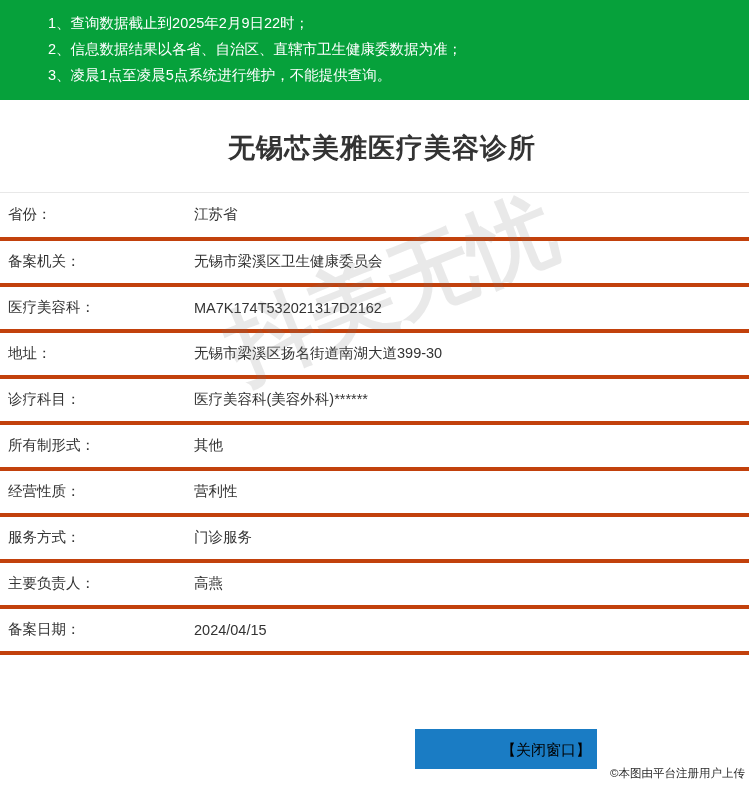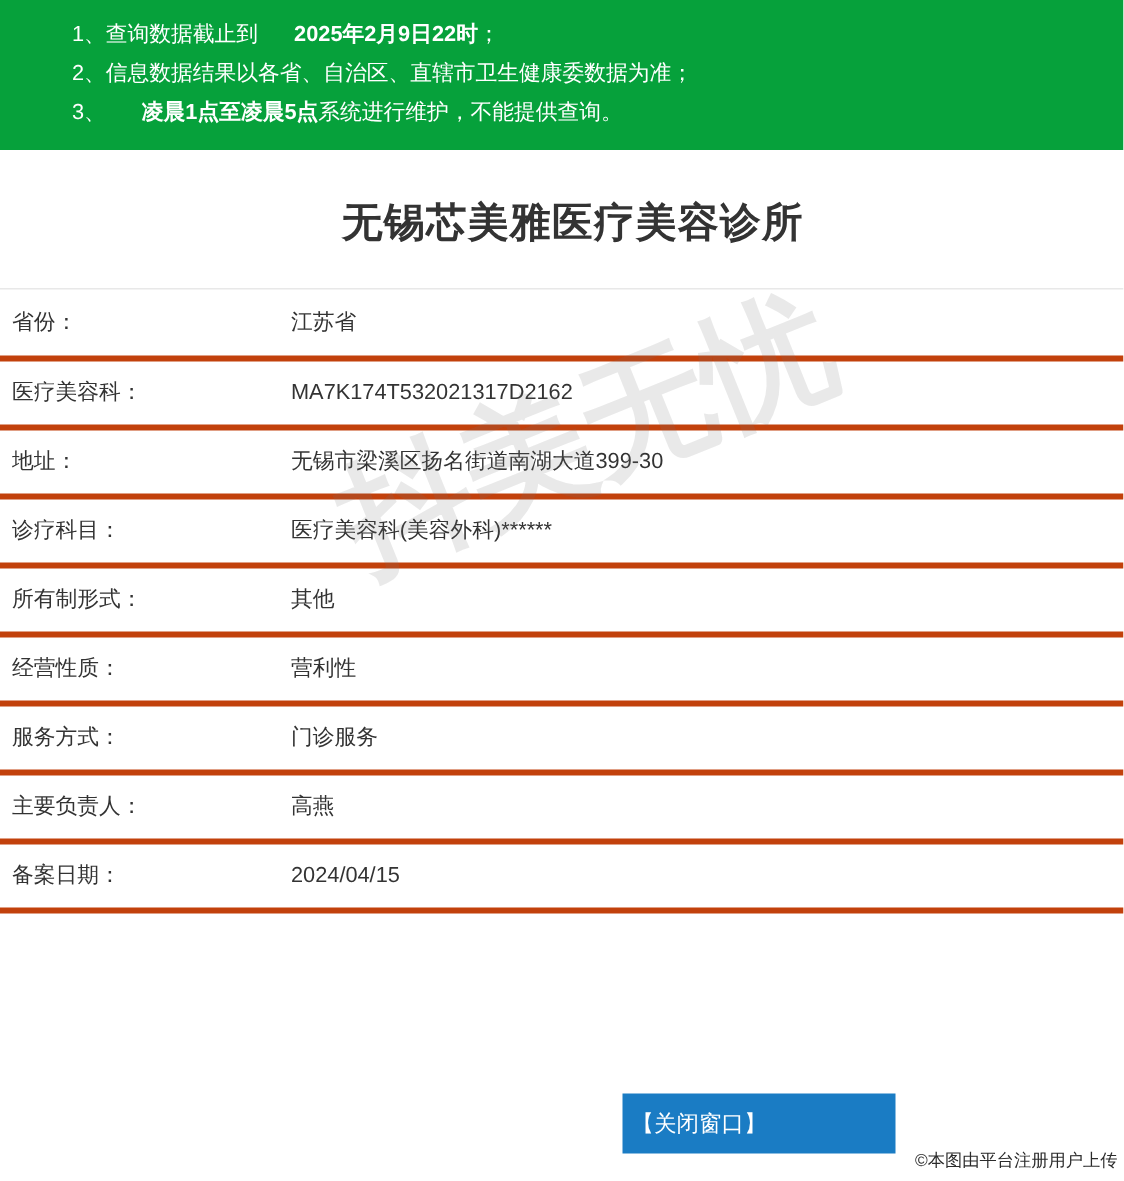--- a/index.html
+++ b/index.html
@@ -26,22 +26,21 @@
   .notice-line {
     font-size: 14.5px;
     line-height: 26px;
     padding-left: 48px;
     white-space: nowrap;
   }
   .notice-line .num {
     display: inline-block;
   }
   .notice-line b {
-    font-weight: bold;
-    margin-left: 24px;
+    font-weight: normal;
   }
 
   
   .title-wrap {
     text-align: center;
     padding: 30px 0 26px 15px;
   }
   .title {
     font-size: 27px;
     font-weight: bold;
@@ -104,23 +103,23 @@
     bottom: 18px;
     height: 44px;
   }
   .close-btn {
     position: absolute;
     right: 152px;
     bottom: 0;
     width: 182px;
     height: 40px;
     line-height: 40px;
-    text-align: left;
+    text-align: right;
     background: #1a7cc4;
-    color: #ffffff;
+    color: #000000;
     font-size: 15px;
     border: none;
     cursor: pointer;
     font-family: Liberation Serif, serif;
   }
 
   
   .credit {
     position: absolute;
     right: 4px;
@@ -150,20 +149,24 @@
   <div class="title">无锡芯美雅医疗美容诊所</div>
 </div>
 
 <table class="info-table">
   <tbody>
     <tr class="first">
       <td class="label">省份：</td>
       <td class="value">江苏省</td>
     </tr>
     <tr>
+      <td class="label">备案机关：</td>
+      <td class="value">无锡市梁溪区卫生健康委员会</td>
+    </tr>
+    <tr>
       <td class="label">医疗美容科：</td>
       <td class="value">MA7K174T532021317D2162</td>
     </tr>
     <tr>
       <td class="label">地址：</td>
       <td class="value">无锡市梁溪区扬名街道南湖大道399-30</td>
     </tr>
     <tr>
       <td class="label">诊疗科目：</td>
       <td class="value">医疗美容科(美容外科)******</td>

